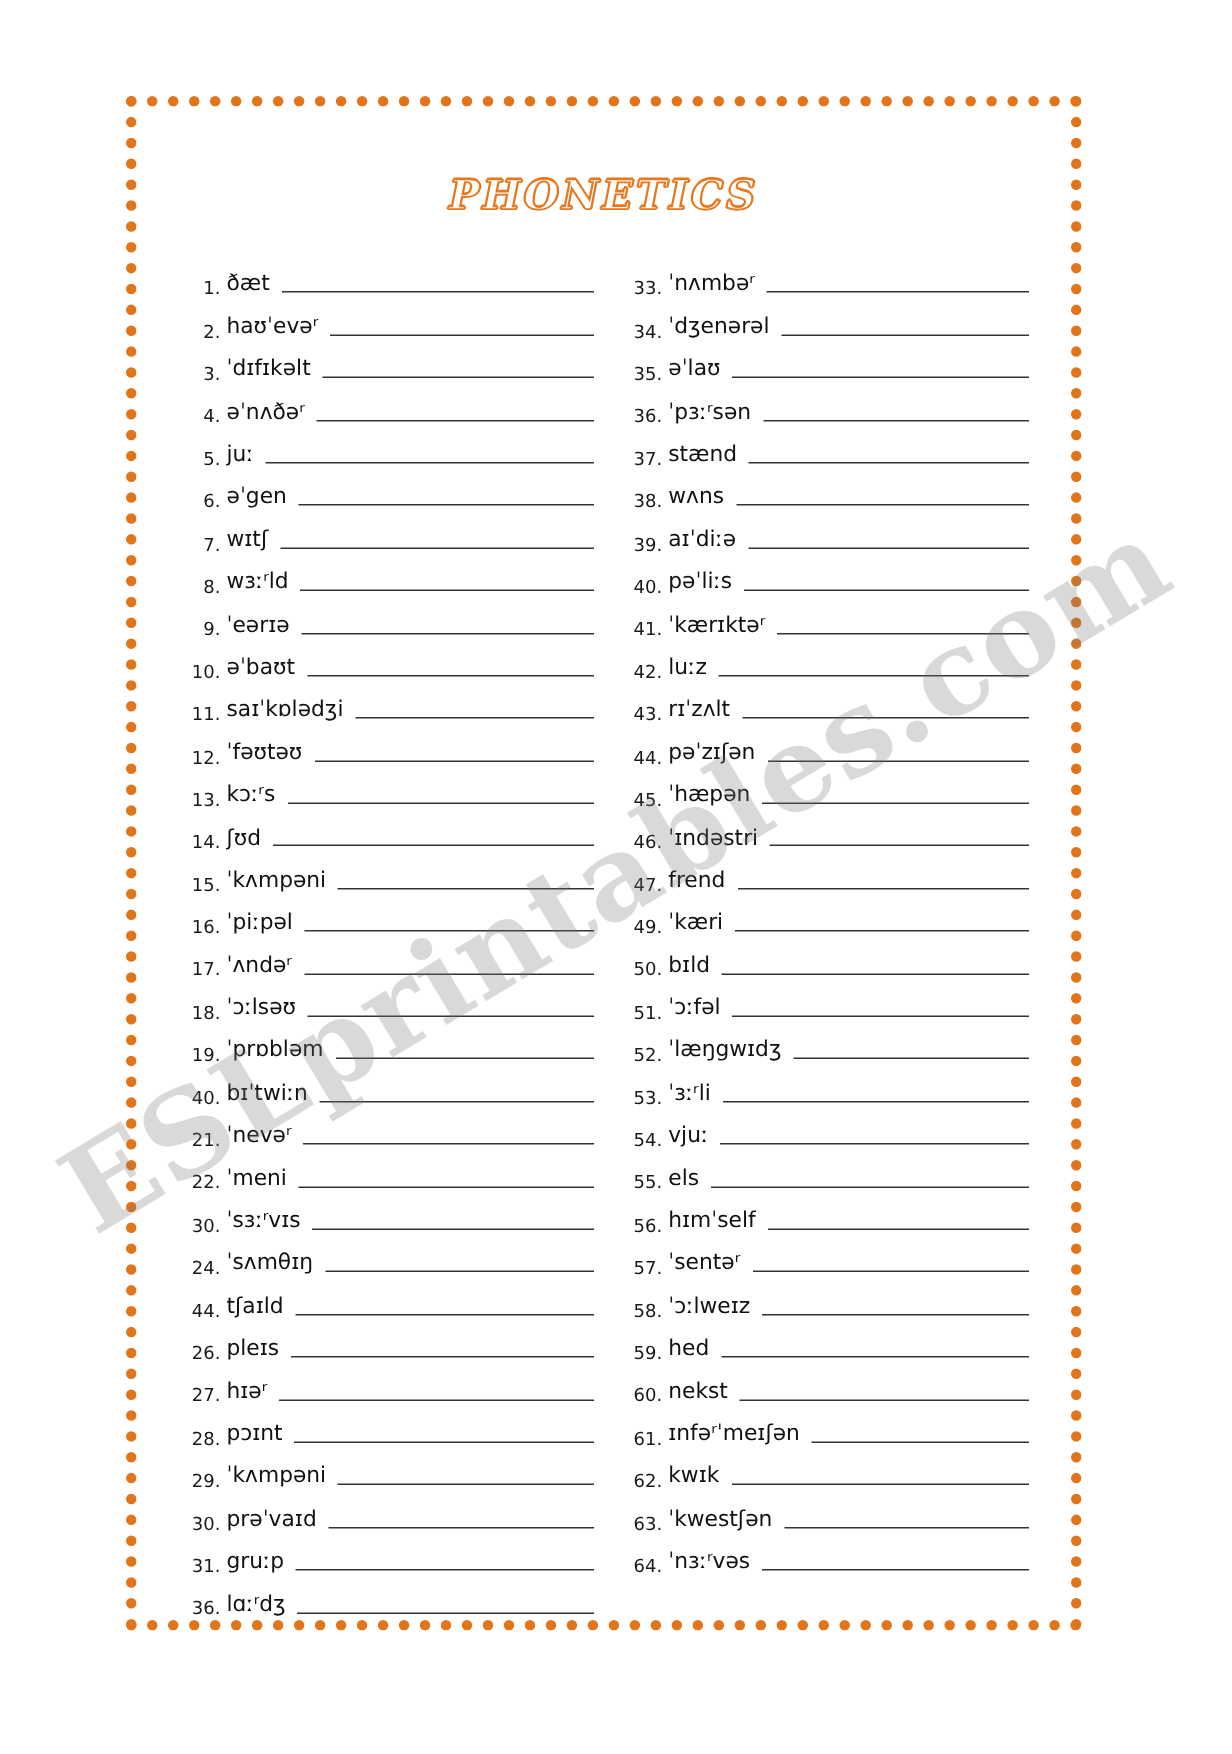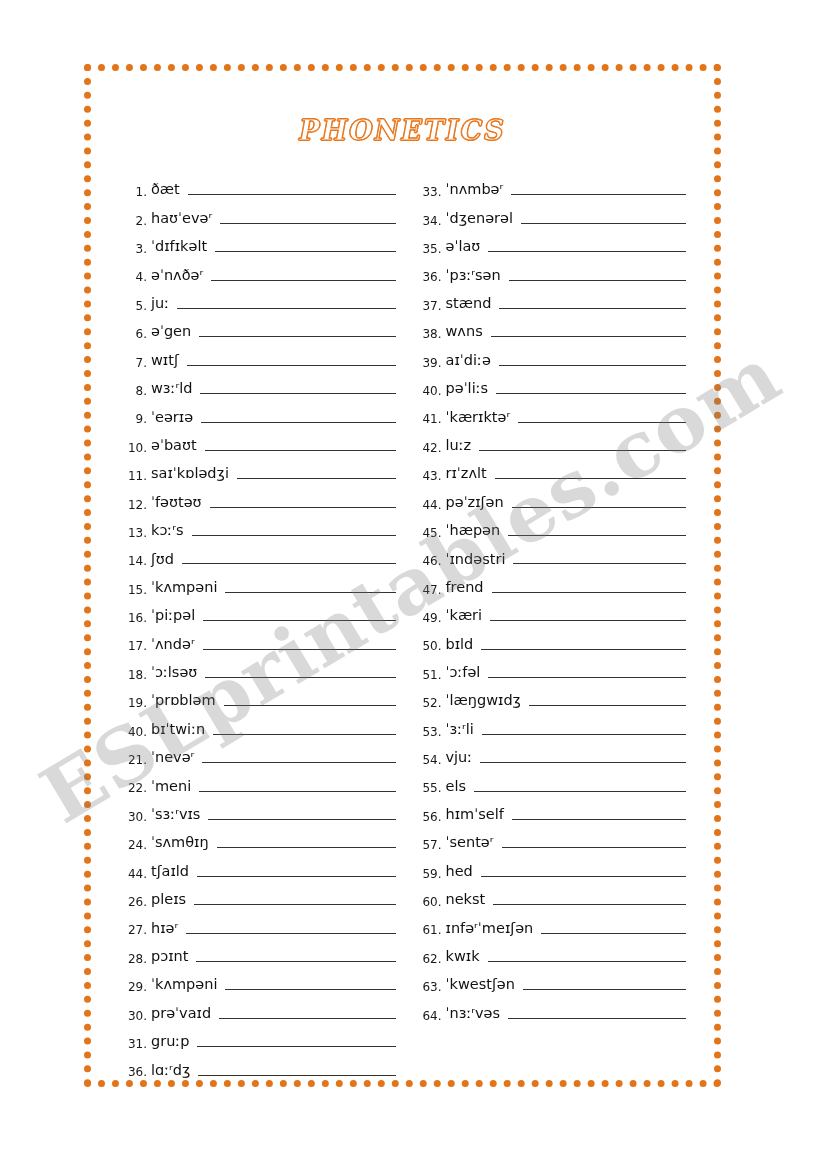--- a/index.html
+++ b/index.html
@@ -404,20 +404,25 @@
             <span class="num">56.</span>
             <span class="word">hɪmˈself</span>
             <span class="blank"></span>
           </div>
           <div class="row">
             <span class="num">57.</span>
             <span class="word">ˈsentəʳ</span>
             <span class="blank"></span>
           </div>
           <div class="row">
+            <span class="num">58.</span>
+            <span class="word">ˈɔːlweɪz</span>
+            <span class="blank"></span>
+          </div>
+          <div class="row">
             <span class="num">59.</span>
             <span class="word">hed</span>
             <span class="blank"></span>
           </div>
           <div class="row">
             <span class="num">60.</span>
             <span class="word">nekst</span>
             <span class="blank"></span>
           </div>
           <div class="row">

